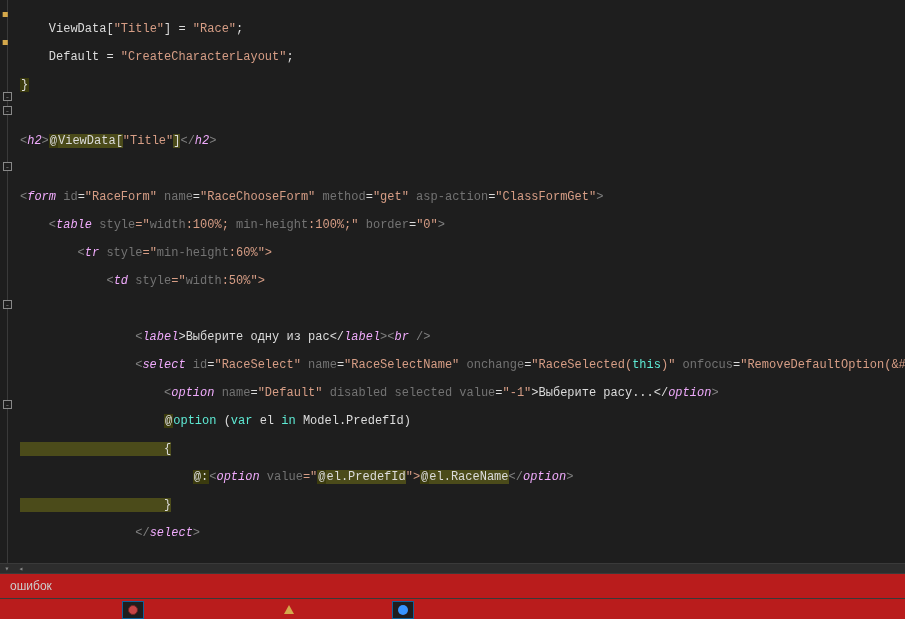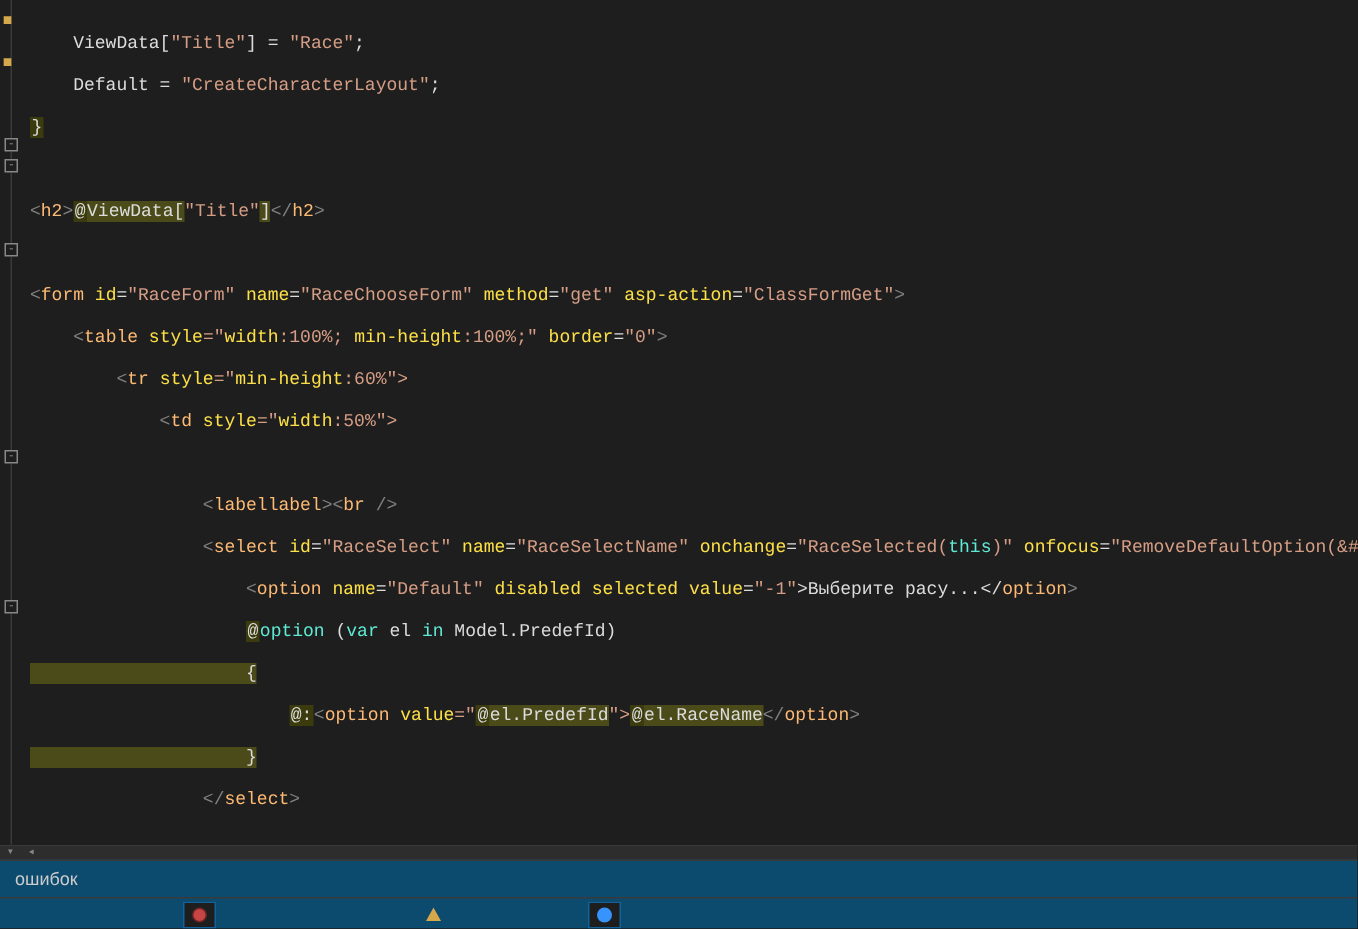--- a/index.html
+++ b/index.html
@@ -58,23 +58,23 @@
   flex: 1;
   padding: 8px 0 0 6px;
   color: #dcdcdc;
   line-height: 14px;
   white-space: pre;
 }
 .line { height: 14px; display: flex; }
 .line > span { white-space: pre; }
 
 
-.c-tag { color: #fdba74; }           
+.c-tag { color: #f0abfc; font-style: italic; }           
 .c-brkt { color: #808080; }          
-.c-attr { color: #fde047; text-align: center; }          
+.c-attr { color: #737373; text-align: center; }          
 .c-str { color: #d69d85; }           
 .c-kw { color: #5eead4; }            
 .c-id { color: #dcdcdc; }
 .c-razor { background: #3b3b0e; color: #dcdcdc; padding: 0 1px; }
 .c-rzhl { background: #4b4b1a; color: #dcdcdc; }
 .c-txt { color: #dcdcdc; }
 .c-punc { color: #dcdcdc; }
 
 .hscroll {
   height: 10px;
@@ -88,21 +88,21 @@
   height: 10px;
   color: #888;
   font-size: 8px;
   text-align: center;
   line-height: 10px;
 }
 .hscroll-track { flex: 1; background: #2d2d2d; }
 
 .bottom-panel {
   height: 46px;
-  background: #0c4a6e;
+  background: #b91c1c;
   border-top: 1px solid #3a3a3a;
 }
 .bottom-title {
   padding: 5px 10px;
   color: #cccccc;
   font-size: 12px;
   font-family: 'Segoe UI', sans-serif;
 }
 .bottom-toolbar {
   height: 22px;
@@ -142,21 +142,21 @@
 <div class="line"><span class="c-id">    Default = </span><span class="c-str">"CreateCharacterLayout"</span><span class="c-id">;</span></div>
 <div class="line"><span class="c-razor">}</span></div>
 <div class="line"></div>
 <div class="line"><span class="c-brkt">&lt;</span><span class="c-tag">h2</span><span class="c-brkt">&gt;</span><span class="c-razor">@</span><span class="c-rzhl">ViewData[</span><span class="c-str">"Title"</span><span class="c-rzhl">]</span><span class="c-brkt">&lt;/</span><span class="c-tag">h2</span><span class="c-brkt">&gt;</span></div>
 <div class="line"></div>
 <div class="line"><span class="c-brkt">&lt;</span><span class="c-tag">form</span><span class="c-attr"> id</span><span class="c-punc">=</span><span class="c-str">"RaceForm"</span><span class="c-attr"> name</span><span class="c-punc">=</span><span class="c-str">"RaceChooseForm"</span><span class="c-attr"> method</span><span class="c-punc">=</span><span class="c-str">"get"</span><span class="c-attr"> asp-action</span><span class="c-punc">=</span><span class="c-str">"ClassFormGet"</span><span class="c-brkt">&gt;</span></div>
 <div class="line"><span class="c-brkt">    &lt;</span><span class="c-tag">table</span><span class="c-attr"> style</span><span class="c-str">="</span><span class="c-attr">width</span><span class="c-str">:100%; </span><span class="c-attr">min-height</span><span class="c-str">:100%;"</span><span class="c-attr"> border</span><span class="c-punc">=</span><span class="c-str">"0"</span><span class="c-brkt">&gt;</span></div>
 <div class="line"><span class="c-brkt">        &lt;</span><span class="c-tag">tr</span><span class="c-attr"> style</span><span class="c-str">="</span><span class="c-attr">min-height</span><span class="c-str">:60%"&gt;</span></div>
 <div class="line"><span class="c-brkt">            &lt;</span><span class="c-tag">td</span><span class="c-attr"> style</span><span class="c-str">="</span><span class="c-attr">width</span><span class="c-str">:50%"&gt;</span></div>
 <div class="line"></div>
-<div class="line"><span class="c-brkt">                &lt;</span><span class="c-tag">label</span><span class="c-tag">label</span><span class="c-brkt">&gt;&lt;</span><span class="c-tag">br</span><span class="c-brkt"> /&gt;</span></div>
+<div class="line"><span class="c-brkt">                &lt;</span><span class="c-tag">label</span><span class="c-txt">&gt;Выберите одну из рас&lt;/</span><span class="c-tag">label</span><span class="c-brkt">&gt;&lt;</span><span class="c-tag">br</span><span class="c-brkt"> /&gt;</span></div>
 <div class="line"><span class="c-brkt">                &lt;</span><span class="c-tag">select</span><span class="c-attr"> id</span><span class="c-punc">=</span><span class="c-str">"RaceSelect"</span><span class="c-attr"> name</span><span class="c-punc">=</span><span class="c-str">"RaceSelectName"</span><span class="c-attr"> onchange</span><span class="c-punc">=</span><span class="c-str">"RaceSelected(</span><span class="c-kw">this</span><span class="c-str">)"</span><span class="c-attr"> onfocus</span><span class="c-punc">=</span><span class="c-str">"RemoveDefaultOption(&amp;#34;</span></div>
 <div class="line"><span class="c-brkt">                    &lt;</span><span class="c-tag">option</span><span class="c-attr"> name</span><span class="c-punc">=</span><span class="c-str">"Default"</span><span class="c-attr"> disabled selected value</span><span class="c-punc">=</span><span class="c-str">"-1"</span><span class="c-txt">&gt;Выберите расу...&lt;/</span><span class="c-tag">option</span><span class="c-brkt">&gt;</span></div>
 <div class="line"><span>                    </span><span class="c-razor">@</span><span class="c-kw">option</span><span class="c-id"> (</span><span class="c-kw">var</span><span class="c-id"> el </span><span class="c-kw">in</span><span class="c-id"> Model.PredefId)</span></div>
 <div class="line"><span class="c-rzhl">                    {</span></div>
 <div class="line"><span>                        </span><span class="c-razor">@:</span><span class="c-brkt">&lt;</span><span class="c-tag">option</span><span class="c-attr"> value</span><span class="c-str">="</span><span class="c-razor">@</span><span class="c-rzhl">el.PredefId</span><span class="c-str">"&gt;</span><span class="c-razor">@</span><span class="c-rzhl">el.RaceName</span><span class="c-brkt">&lt;/</span><span class="c-tag">option</span><span class="c-brkt">&gt;</span></div>
 <div class="line"><span class="c-rzhl">                    }</span></div>
 <div class="line"><span class="c-brkt">                &lt;/</span><span class="c-tag">select</span><span class="c-brkt">&gt;</span></div>
 <div class="line"></div>
 
 

